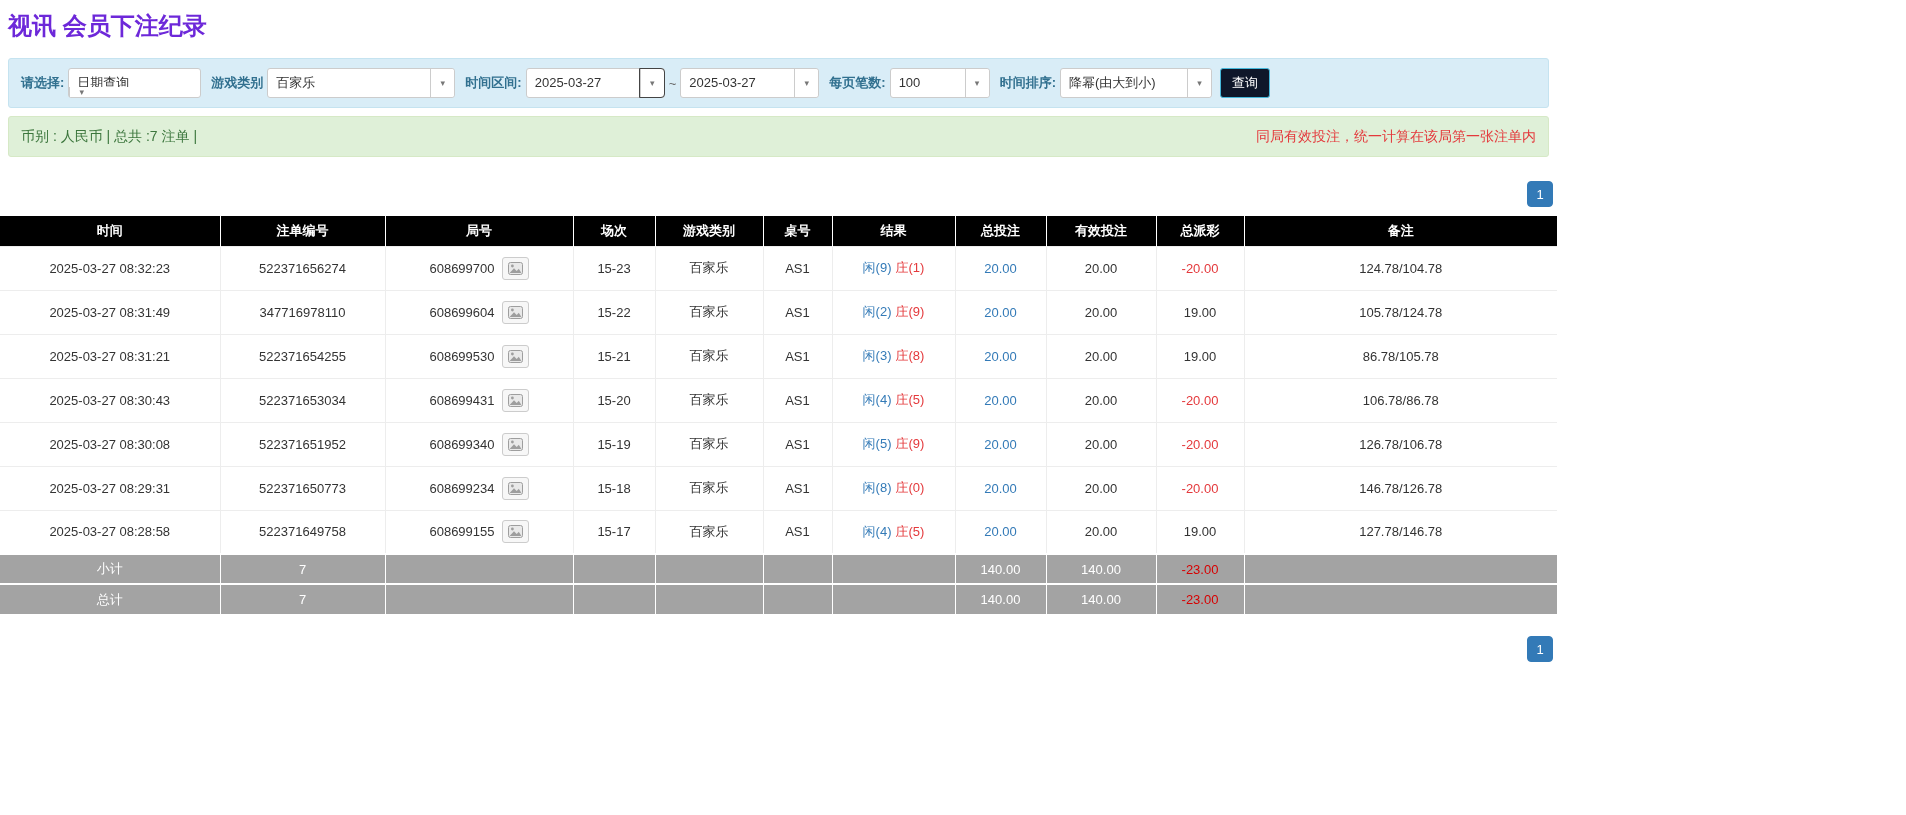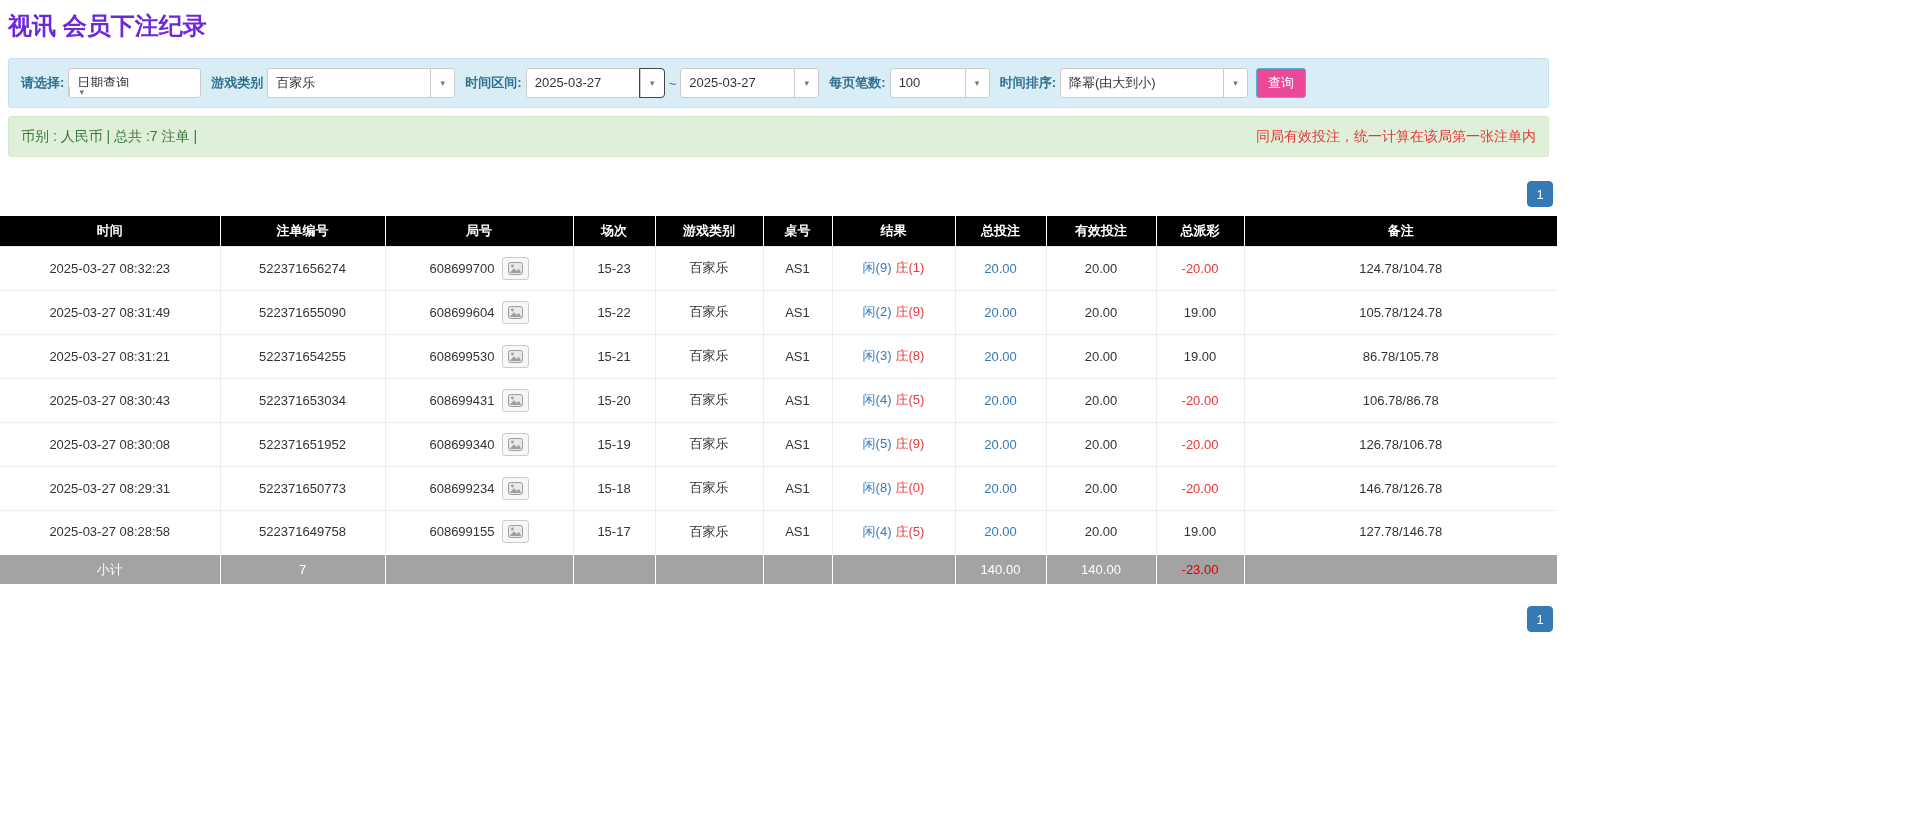--- a/index.html
+++ b/index.html
@@ -63,25 +63,25 @@
     font-size: 9px;
     background: #fff;
     border-radius: 0 3px 3px 0;
     cursor: pointer;
   }
   .combo .caret-btn.focused { outline: 1px solid #444; }
   .w-qtype { width: 133px; flex-direction: column; }
   .w-game  { width: 188px; }
   .w-date  { width: 139px; }
   .w-size  { width: 100px; }
-  .w-sort  { width: 188px; }
+  .w-sort  { width: 152px; }
   .tilde { color: #666; margin: 0 4px; font-size: 13px; }
   .btn-search {
     margin-left: 8px;
-    background: #ec4899;
+    background: #0f172a;
     border: 1px solid #46b8da;
     color: #fff;
     font-size: 13px;
     padding: 0 11px;
     height: 30px;
     border-radius: 3px;
     cursor: pointer;
   }
 
   
@@ -272,21 +272,21 @@
           <td>百家乐</td>
           <td>AS1</td>
           <td><span class="result-player">闲(9)</span><span class="result-banker">庄(1)</span></td>
           <td><span class="blue-link">20.00</span></td>
           <td>20.00</td>
           <td><span class="neg">-20.00</span></td>
           <td>124.78/104.78</td>
         </tr>
         <tr>
           <td>2025-03-27 08:31:49</td>
-          <td>522371655090</td>
+          <td>347716978110</td>
           <td><span class="round-wrap">
               <span>608699604</span>
               <span class="icon-btn">
                 <svg width="15" height="13" viewBox="0 0 15 13">
                   <rect x="0.5" y="0.5" width="14" height="12" rx="2" fill="#e9e9e9" stroke="#9e9e9e"></rect>
                   <circle cx="4.4" cy="4" r="1.4" fill="#9e9e9e"></circle>
                   <path d="M1.6 11 L6 6.2 L8.7 9 L10.8 6.8 L13.4 11 Z" fill="#9e9e9e"></path>
                 </svg>
               </span>
             </span></td>
@@ -417,20 +417,33 @@
           <td></td>
           <td></td>
           <td></td>
           <td></td>
           <td></td>
           <td>140.00</td>
           <td>140.00</td>
           <td class="fneg">-23.00</td>
           <td></td>
         </tr>
+        <tr>
+          <td>总计</td>
+          <td>7</td>
+          <td></td>
+          <td></td>
+          <td></td>
+          <td></td>
+          <td></td>
+          <td>140.00</td>
+          <td>140.00</td>
+          <td class="fneg">-23.00</td>
+          <td></td>
+        </tr>
       </tbody>
   </table>
 
   <div class="pager bottom">
     <span class="page-btn">1</span>
   </div>
 
 </div>
 
 </body></html>

